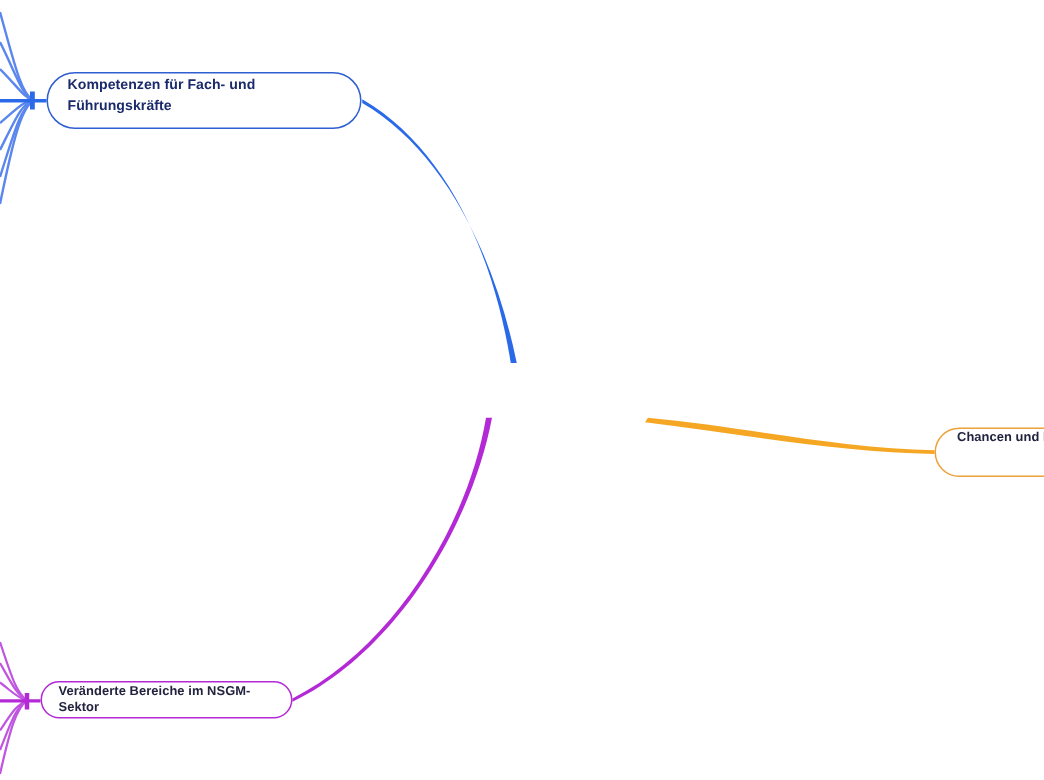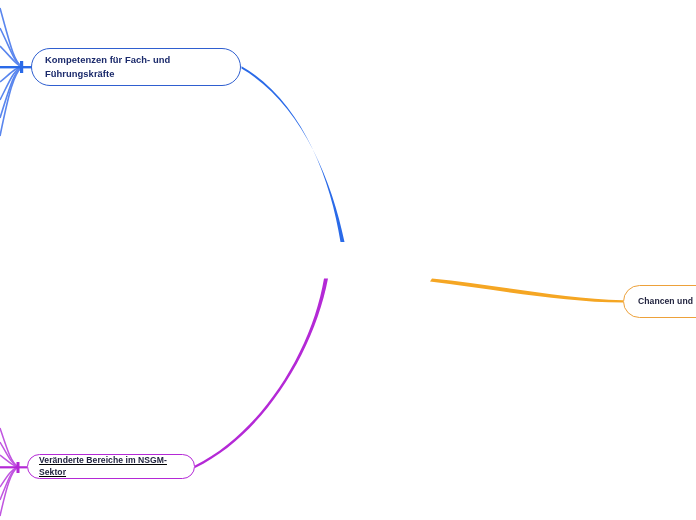--- a/index.html
+++ b/index.html
@@ -21,21 +21,21 @@
     top: 0;
     width: 696px;
     height: 520px;
     pointer-events: none;
   }
   .node {
     position: absolute;
     box-sizing: border-box;
     background: #ffffff;
     display: flex;
-    align-items: center;
+    align-items: flex-start;
     z-index: 5;
   }
   .node-label {
     display: block;
     white-space: pre-line;
   }
 
   
   #node-root {
     left: 249px;
@@ -74,21 +74,20 @@
 
   
   #node-veraenderte {
     left: 27px;
     top: 454px;
     width: 168px;
     height: 25px;
     border: 1.5px solid #b429d6;
     border-radius: 13px;
     padding: 0 11px;
-    text-decoration: underline;
   }
   #node-veraenderte .node-label {
     color: #22243f;
     font-size: 8.6px;
     font-weight: bold;
     line-height: 1.3;
     letter-spacing: 0.05px;
   }
 
   

